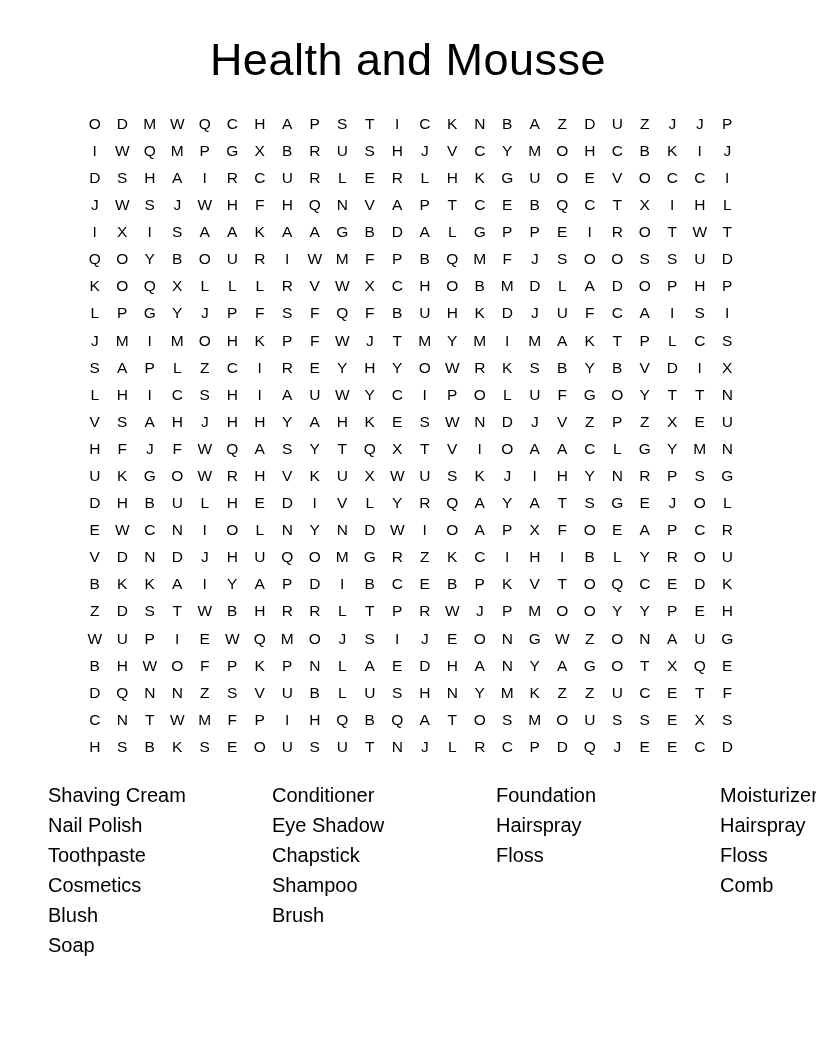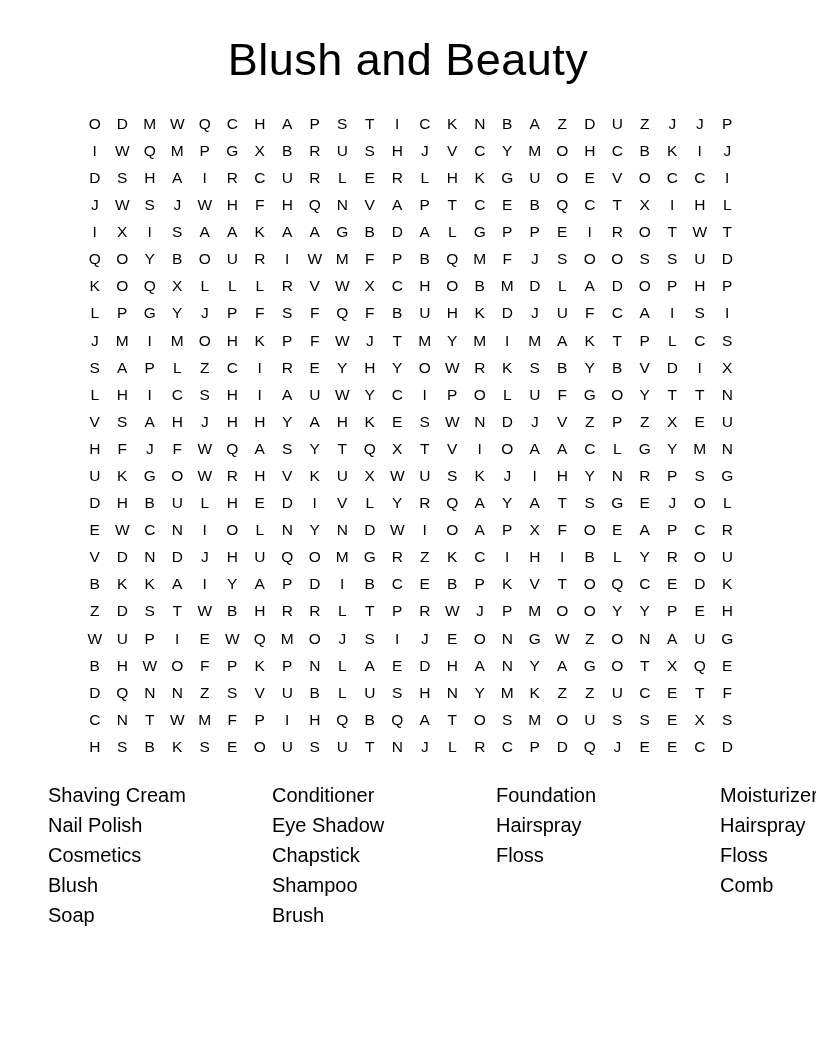--- a/index.html
+++ b/index.html
@@ -63,21 +63,21 @@
   .word-col li {
     font-size: 20px;
     line-height: 29.9px;
     white-space: nowrap;
     color: #000000;
   }
 </style>
 </head>
 <body>
 
-<h1 class="page-title">Blush and Beauty</h1>
+<h1 class="page-title">Health and Mousse</h1>
 
 <div class="ws-grid">
     <span class="cell">O</span>
     <span class="cell">D</span>
     <span class="cell">M</span>
     <span class="cell">W</span>
     <span class="cell">Q</span>
     <span class="cell">C</span>
     <span class="cell">H</span>
     <span class="cell">A</span>
@@ -648,20 +648,21 @@
     <span class="cell">E</span>
     <span class="cell">E</span>
     <span class="cell">C</span>
     <span class="cell">D</span>
   </div>
 
 <div class="word-list">
     <ul class="word-col">
       <li>Shaving Cream</li>
       <li>Nail Polish</li>
+      <li>Toothpaste</li>
       <li>Cosmetics</li>
       <li>Blush</li>
       <li>Soap</li>
     </ul>
     <ul class="word-col">
       <li>Conditioner</li>
       <li>Eye Shadow</li>
       <li>Chapstick</li>
       <li>Shampoo</li>
       <li>Brush</li>

